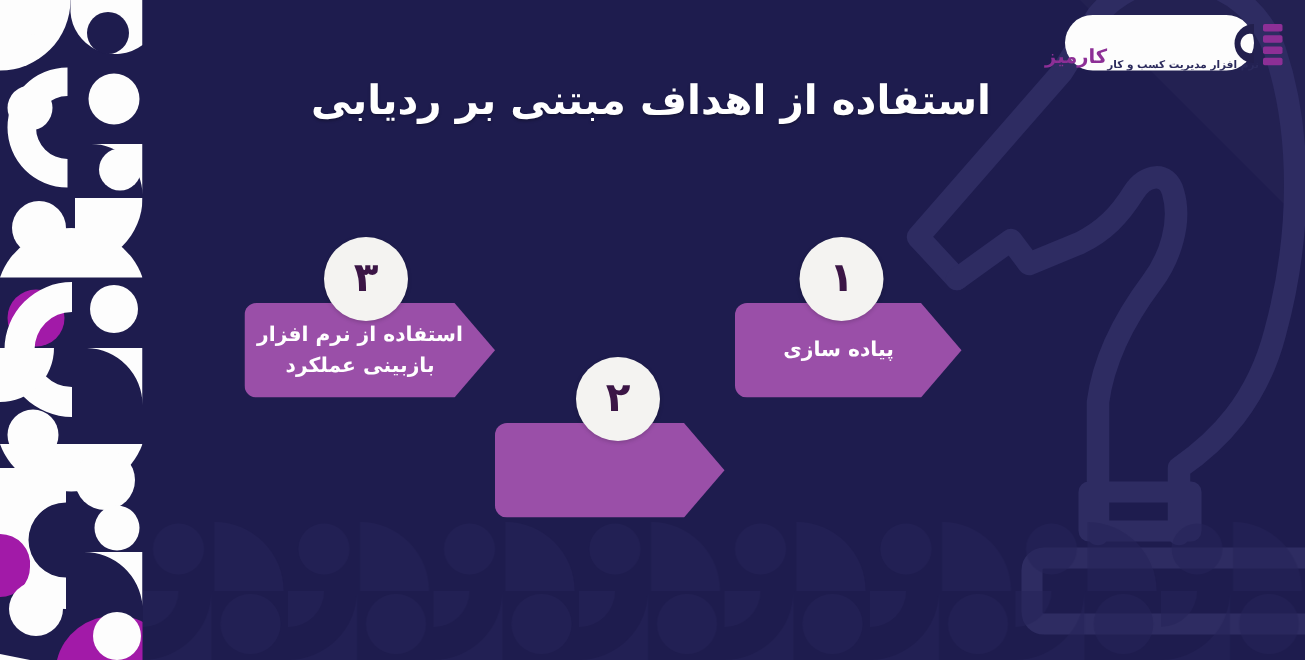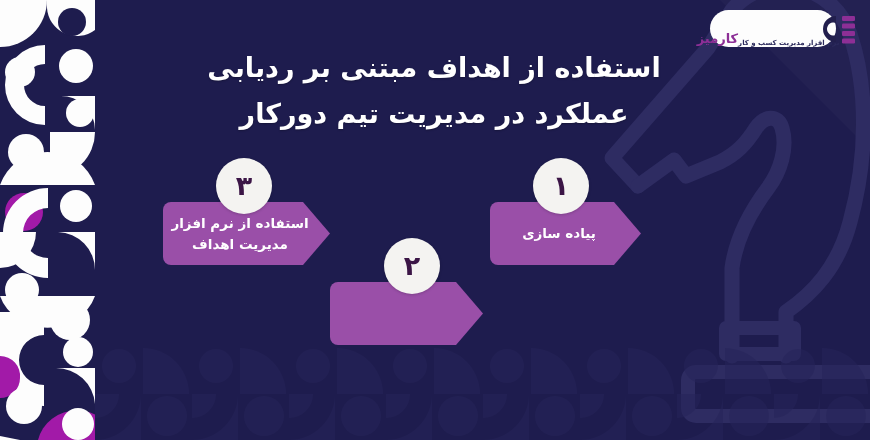--- a/index.html
+++ b/index.html
@@ -259,34 +259,33 @@
       <path d="M20 4 A13 13 0 1 0 20 30 L20 23 A6.5 6.5 0 1 1 20 11 Z" fill="#221f4d"></path>
       <rect x="26" y="4" width="13" height="5" rx="1.2" fill="#8d2f96"></rect>
       <rect x="26" y="11.5" width="13" height="5" rx="1.2" fill="#8d2f96"></rect>
       <rect x="26" y="19" width="13" height="5" rx="1.2" fill="#8d2f96"></rect>
       <rect x="26" y="26.5" width="13" height="5" rx="1.2" fill="#8d2f96"></rect>
     </svg>
   </div>
 
   <div class="title">
     <span class="title-line">استفاده از اهداف مبتنی بر ردیابی</span>
-    <span class="title-line">عملکرد در مدیریت تیم دورکار</span>
   </div>
 
   <div class="step" style="left:163px; top:158px;">
     <div class="step-badge" style="left:53px; top:0;">
       <span>۳</span>
     </div>
     <div class="step-card" style="left:0; top:44px;">
       <svg width="168" height="63" viewBox="0 0 168 63">
         <path d="M8 0 L140 0 L167 31.5 L140 63 L8 63 A8 8 0 0 1 0 55 L0 8 A8 8 0 0 1 8 0 Z" fill="#9a4fa8"></path>
       </svg>
       <div class="step-label">
         <span>استفاده از نرم افزار</span>
-        <span>مدیریت اهداف</span>
+        <span>بازبینی عملکرد</span>
       </div>
     </div>
   </div>
 
   <div class="step" style="left:330px; top:238px;">
     <div class="step-badge" style="left:54px; top:0;">
       <span>۲</span>
     </div>
     <div class="step-card" style="left:0; top:44px;">
       <svg width="154" height="63" viewBox="0 0 154 63">

